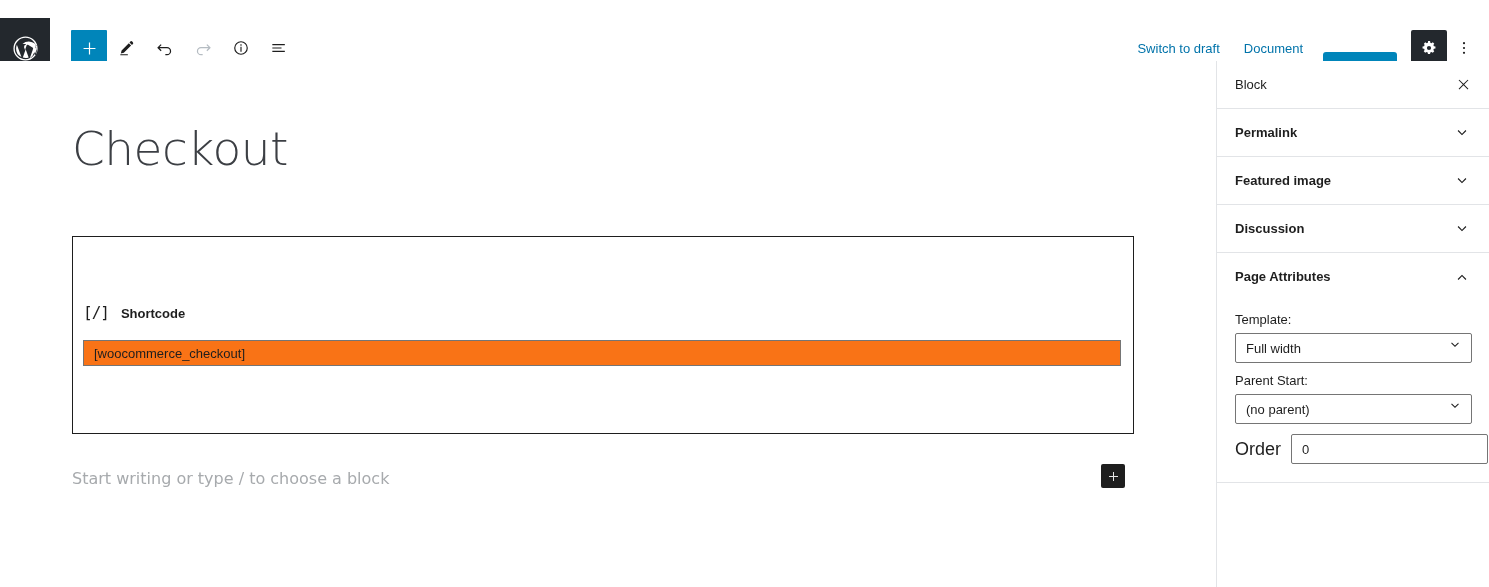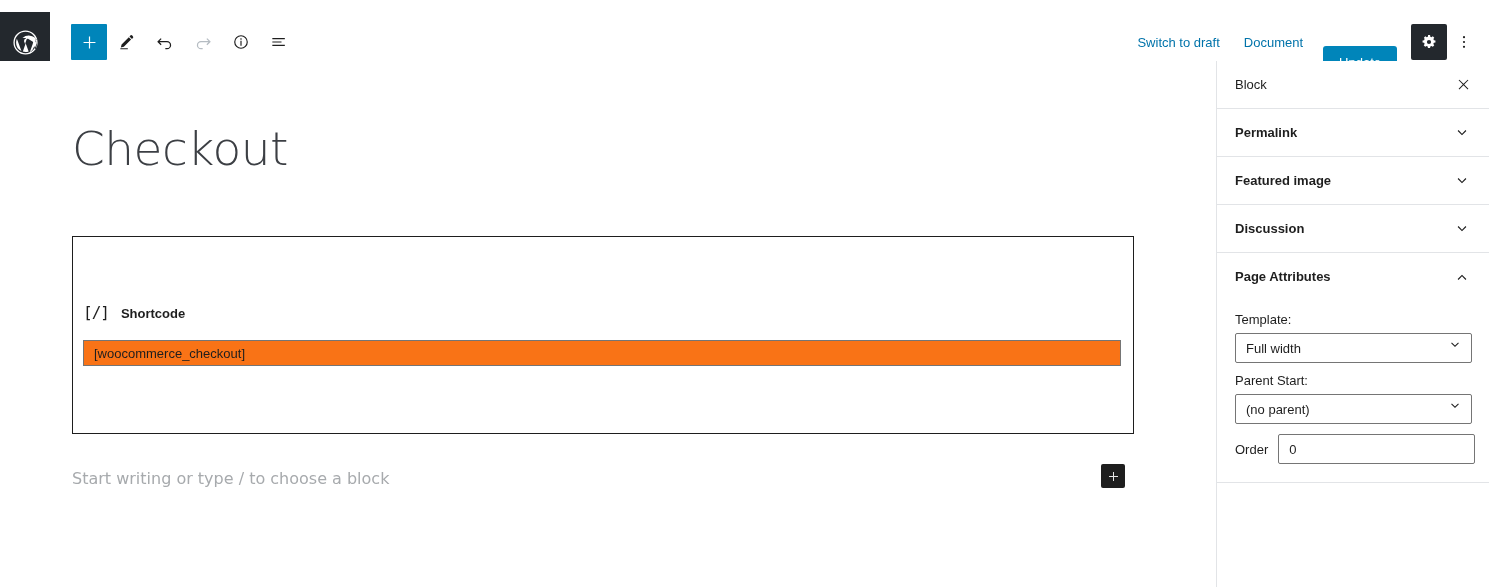--- a/index.html
+++ b/index.html
@@ -15,21 +15,21 @@
   #app {
     position: relative;
     width: 1489px;
     height: 587px;
     background: #fff;
   }
 
   
   .topbar {
     position: absolute;
-    top: 12px; left: 0;
+    top: 18px; left: 0;
     width: 1489px; height: 61px;
     background: #ffffff;
     border-bottom: 1px solid #e2e4e7;
     display: flex;
     align-items: center;
   }
 
   .wp-logo-box {
     width: 50px; height: 61px;
     background: #23282d;
@@ -357,21 +357,21 @@
   .select-arrow svg { fill: #1e1e1e; display:block; }
 
   .order-row {
     display: flex;
     align-items: center;
     gap: 10px;
     margin-top: 4px;
   }
   .order-label {
     font-family: "Liberation Sans", sans-serif;
-    font-size: 13px;
+    font-size: 18px;
     color: #1e1e1e;
   }
   .order-input {
     width: 197px;
     height: 30px;
     border: 1px solid #757575;
     border-radius: 2px;
     font-family: "Liberation Sans", sans-serif;
     font-size: 13px;
     color: #1e1e1e;

